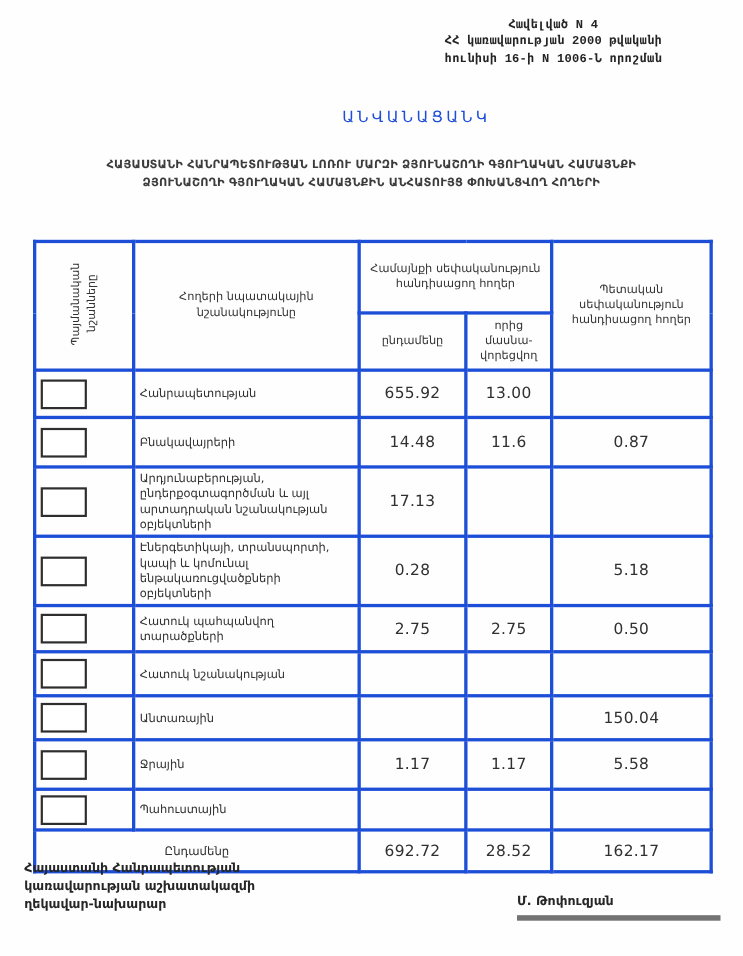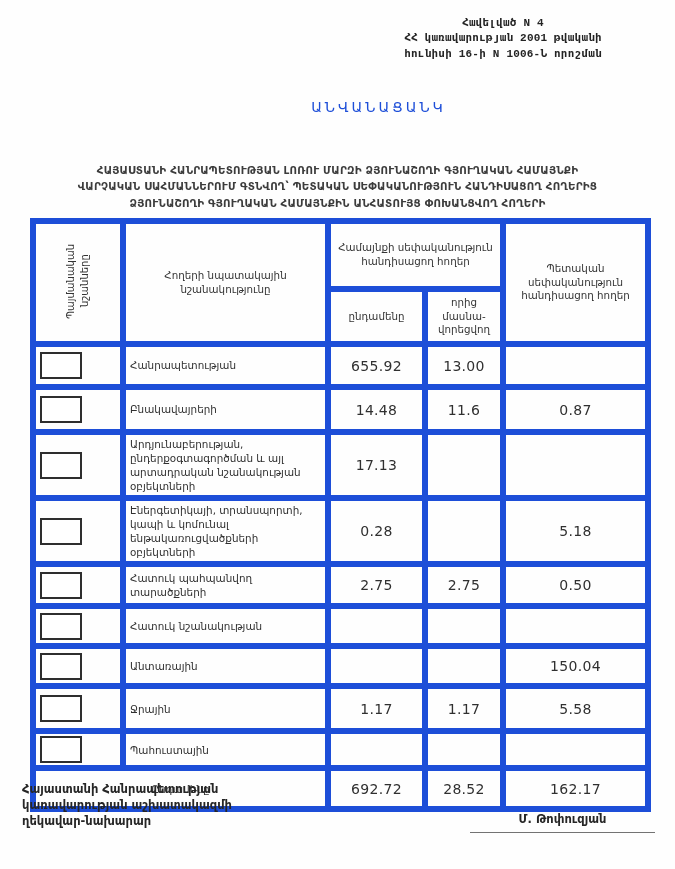--- a/index.html
+++ b/index.html
@@ -23,31 +23,31 @@
   .doc-title{
     position:absolute;top:99px;left:0;width:100%;
     text-align:center;font-size:14px;letter-spacing:3px;
     color:#1d4ed8;font-weight:normal;margin-left:41px;
   }
 
   
   .doc-subtitle{
     position:absolute;top:142px;left:25px;width:625px;
     text-align:center;font-weight:bold;font-size:10.3px;line-height:1.6;
-    color:#3c3c3c;letter-spacing:.2px;margin-top:20px;
+    color:#3c3c3c;letter-spacing:.2px;
   }
 
   
   table.land{
     position:absolute;left:30px;top:218px;
     border-collapse:collapse;table-layout:fixed;width:615px;
     font-size:10.5px;color:#303030;
   }
   table.land th,table.land td{
-    border:6px solid #1d4ed8;
+    border:3px solid #1d4ed8;
     padding:2px 4px;
     vertical-align:middle;
     font-weight:normal;
   }
   table.land{border:2px solid #3a3a3a;}
   th.c1h{border-bottom-style:dotted;}
   .hdr{font-size:10.3px;color:#343434;text-align:center;line-height:1.35;}
   .vert{
     writing-mode:vertical-rl;transform:rotate(180deg);
     display:inline-block;font-size:10px;line-height:1.4;
@@ -64,40 +64,39 @@
   tr.total-row td{border-top:2px solid #2a2a2a;height:31px;}
   tr.total-row .lbl-total{text-align:center;font-size:10.6px;}
 
   
   .footer{
     position:absolute;left:22px;top:781px;
     font-weight:bold;font-size:11.5px;line-height:1.4;color:#262626;
   }
   .signature{
     position:absolute;left:470px;top:812px;width:185px;
-    text-align:center;font-weight:bold;font-size:11.5px;color:#262626;
-    border-bottom:1px solid #737373;padding-bottom:6px;
+    font-weight:bold;font-size:11.5px;color:#262626;
+    border-bottom:5px solid #737373;padding-bottom:6px;
   }
 </style>
 </head>
 <body>
 
 <div class="page">
 
   <div class="annex">
     <div>Հավելված N 4</div>
-    <div>ՀՀ կառավարության 2001 թվականի</div>
+    <div>ՀՀ կառավարության 2000 թվականի</div>
     <div>հունիսի 16-ի N 1006-Ն որոշման</div>
   </div>
 
   <div class="doc-title">ԱՆՎԱՆԱՑԱՆԿ</div>
 
   <div class="doc-subtitle">
     <div>ՀԱՅԱՍՏԱՆԻ ՀԱՆՐԱՊԵՏՈՒԹՅԱՆ ԼՈՌՈՒ ՄԱՐԶԻ ՁՅՈՒՆԱՇՈՂԻ ԳՅՈՒՂԱԿԱՆ ՀԱՄԱՅՆՔԻ</div>
-    <div>ՎԱՐՉԱԿԱՆ ՍԱՀՄԱՆՆԵՐՈՒՄ ԳՏՆՎՈՂ՝ ՊԵՏԱԿԱՆ ՍԵՓԱԿԱՆՈՒԹՅՈՒՆ ՀԱՆԴԻՍԱՑՈՂ ՀՈՂԵՐԻՑ</div>
     <div>ՁՅՈՒՆԱՇՈՂԻ ԳՅՈՒՂԱԿԱՆ ՀԱՄԱՅՆՔԻՆ ԱՆՀԱՏՈՒՅՑ ՓՈԽԱՆՑՎՈՂ ՀՈՂԵՐԻ</div>
   </div>
 
   <table class="land">
     <colgroup>
       <col style="width:90px">
         <col style="width:205px">
         <col style="width:97px">
       <col style="width:78px">
         <col style="width:145px">

